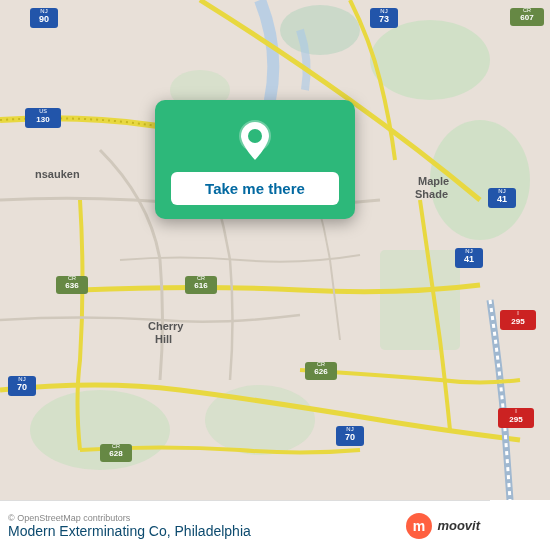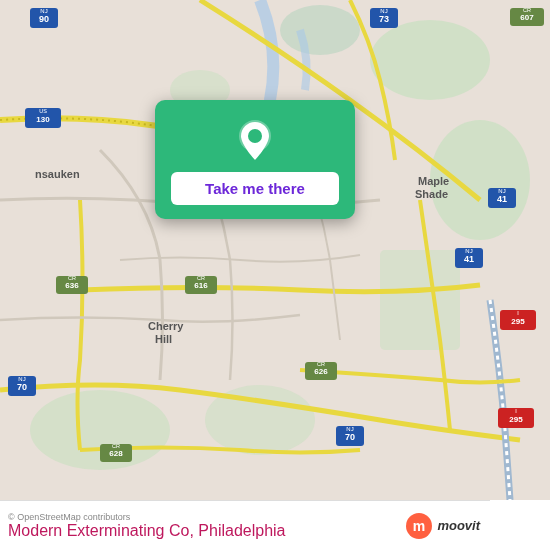--- a/index.html
+++ b/index.html
@@ -43,21 +43,21 @@
     }
 
     #location-pin-icon {
       width: 44px;
       height: 44px;
       margin-bottom: 10px;
     }
 
     #take-me-there-btn {
       background: white;
-      color: #6d28d9;
+      color: #0369a1;
       border: none;
       border-radius: 6px;
       padding: 8px 18px;
       font-size: 15px;
       font-weight: 600;
       cursor: pointer;
       width: 100%;
       text-align: center;
     }
 
@@ -78,22 +78,22 @@
       flex-direction: column;
       justify-content: center;
     }
 
     #attribution-text {
       font-size: 9px;
       color: #888;
     }
 
     #place-name {
-      font-size: 16px;
-      color: #be185d;
+      font-size: 14px;
+      color: #0c4a6e;
       font-weight: 500;
     }
 
     #moovit-logo {
       display: flex;
       align-items: center;
       gap: 4px;
     }
 
     #moovit-icon {

